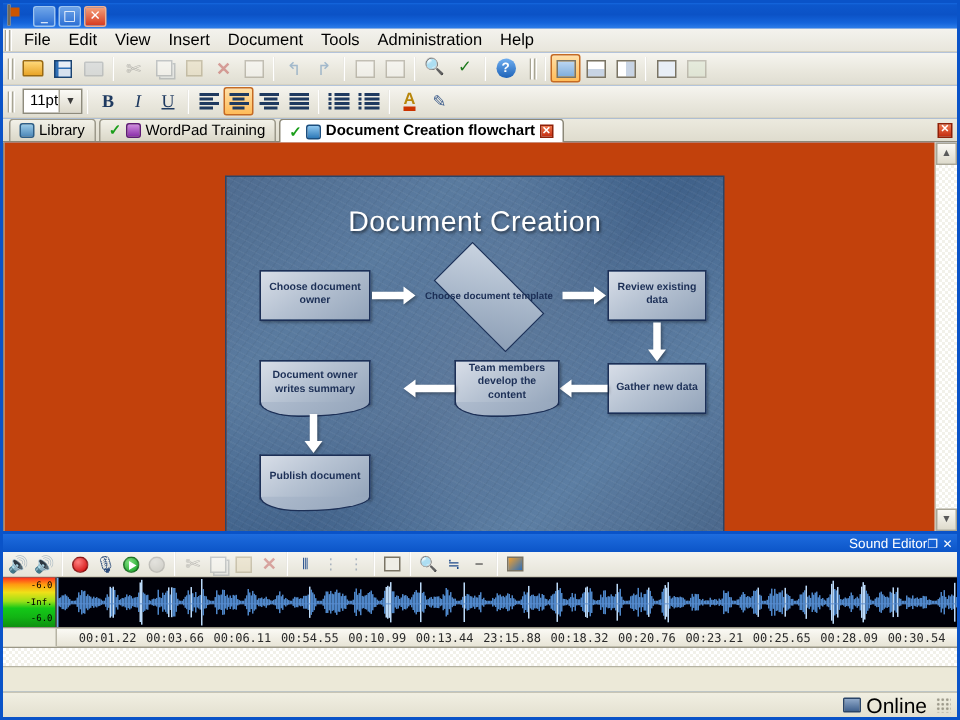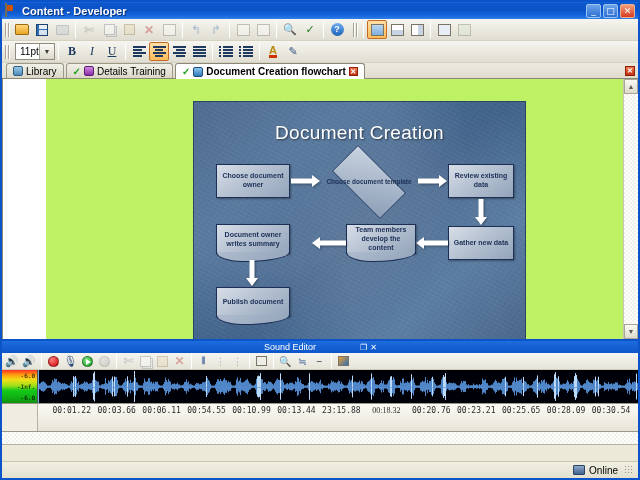--- a/index.html
+++ b/index.html
@@ -251,24 +251,23 @@
   #doc-area {
     flex: 1 1 auto;
     background: #FFFFFF;
     display: flex;
     position: relative;
     min-height: 0;
     border-left: 1px solid #8C8878;
   }
   #doc-canvas {
     flex: 1 1 auto;
-    background: #bef264;
+    background: #c2410c;
     position: relative;
     overflow: hidden;
-    margin-left: 43px;
   }
   
   #doc-scroll {
     width: 15px;
     background: #F1F0E9;
     border-left: 1px solid #C8C5B5;
     display: flex; flex-direction: column;
     flex: 0 0 auto;
   }
   .sb-btn {
@@ -379,22 +378,21 @@
     border-top: 2px solid #0A53C8;
     background: #ECE9D8;
     display: flex; flex-direction: column;
   }
   #se-title {
     height: 12px;
     background: linear-gradient(180deg,#1E6CDE,#0C55C8);
     color:#fff; font-size:9px;
     display:flex; align-items:center;
     padding-left: 4px;
-    justify-content: center;
-    gap: 44px;
+    justify-content: flex-end;
   }
   #se-title .se-wb { display:flex; gap:3px; margin-right:3px; color:#fff; font-size:8px;}
   #se-toolbar {
     height: 17px;
     background: linear-gradient(180deg,#F5F4EF,#E6E4D8);
     display: flex; align-items: center;
     padding: 0 2px;
     border-bottom: 1px solid #CFCBBA;
   }
   .sbtn {
@@ -438,21 +436,21 @@
     overflow: hidden;
   }
   #waveform .midline {
     position: absolute; left:0; right:0; top:50%;
     height: 1px; background: #5C8ED0; opacity:0.6;
   }
   #waveform .playhead {
     position: absolute; top:0; bottom:0; width:1px; background:#6FA8E8;
   }
   #se-ruler {
-    height: 29px;
+    height: 14px;
     background: linear-gradient(180deg,#FBFAF5,#E7E4D6);
     border-top: 1px solid #9A9788;
     border-bottom: 1px solid #9A9788;
     position: relative;
     display: flex;
   }
   #se-ruler .rspacer { width:36px; flex:0 0 auto; border-right:1px solid #B6B3A3; background:#EFEDE2;}
   #se-ruler .rticks { flex:1 1 auto; position: relative; }
   #se-ruler .tick {
     position: absolute; top: 0;
@@ -505,42 +503,52 @@
     padding-right: 4px;
     gap: 4px;
     flex: 0 0 auto;
   }
   #app-status .net-ico {
     width: 12px; height: 10px;
     background: linear-gradient(180deg,#8FA8C8,#40618E);
     border: 1px solid #2A4468;
     border-radius: 1px;
   }
-  #app-status .st-text { font-size: 10px; color:#000; }
+  #app-status .st-text { font-size: 14px; color:#000; }
   #app-status .grip-dots {
     width: 10px; height: 10px; margin-left:2px;
     background-image: radial-gradient(circle, #9A9788 0.8px, transparent 0.9px);
     background-size: 3px 3px;
   }
 </style>
 </head>
 <body>
 
 <div id="app-window">
 
   <div id="title-bar">
     <span class="tb-icon"><span class="doc-ico"></span></span>
-    <span id="title-text">Content - Developer</span>
     <span class="win-btns">
       <span class="win-btn">_</span>
       <span class="win-btn">□</span>
       <span class="win-btn close">✕</span>
     </span>
   </div>
 
+  <div id="menu-bar">
+    <span class="grip"></span>
+    <span class="menu-item">File</span>
+    <span class="menu-item">Edit</span>
+    <span class="menu-item">View</span>
+    <span class="menu-item">Insert</span>
+    <span class="menu-item">Document</span>
+    <span class="menu-item">Tools</span>
+    <span class="menu-item">Administration</span>
+    <span class="menu-item">Help</span>
+  </div>
 
   <div class="toolbar">
     <span class="grip"></span>
     <span class="tbtn">
         <span class="ico-open"></span>
       </span>
     <span class="tbtn">
         <span class="ico-save"></span>
       </span>
     <span class="tbtn dim">
@@ -679,21 +687,21 @@
   </div>
 
   <div id="tab-strip">
     <span class="tab">
       <span class="tab-ico ti-lib"></span>
       <span>Library</span>
     </span>
     <span class="tab">
       <span class="chk">✓</span>
       <span class="tab-ico ti-pad"></span>
-      <span>Details Training</span>
+      <span>WordPad Training</span>
     </span>
     <span class="tab active">
       <span class="chk">✓</span>
       <span class="tab-ico ti-doc"></span>
       <span>Document Creation flowchart</span>
       <span class="tab-close">✕</span>
     </span>
     <span id="tabstrip-close">✕</span>
   </div>
 
@@ -1461,21 +1469,21 @@
     <div id="se-ruler">
       <div class="rspacer"></div>
       <div class="rticks" id="ruler-ticks">
           <span class="tick" style="left: 5.61798%;">00:01.22</span>
           <span class="tick" style="left: 13.1086%;">00:03.66</span>
           <span class="tick" style="left: 20.5993%;">00:06.11</span>
           <span class="tick" style="left: 28.0899%;">00:54.55</span>
           <span class="tick" style="left: 35.5805%;">00:10.99</span>
           <span class="tick" style="left: 43.0712%;">00:13.44</span>
           <span class="tick" style="left: 50.5618%;">23:15.88</span>
-          <span class="tick" style="left: 58.0524%; font-family: Liberation Serif, serif;">00:18.32</span>
+          <span class="tick" style="left: 58.0524%;">00:18.32</span>
           <span class="tick" style="left: 65.5431%;">00:20.76</span>
           <span class="tick" style="left: 73.0337%;">00:23.21</span>
           <span class="tick" style="left: 80.5243%;">00:25.65</span>
           <span class="tick" style="left: 88.015%;">00:28.09</span>
           <span class="tick" style="left: 95.5056%;">00:30.54</span>
         </div>
     </div>
 
     <div id="se-hscroll">
       <span class="hs-thumb"></span>

